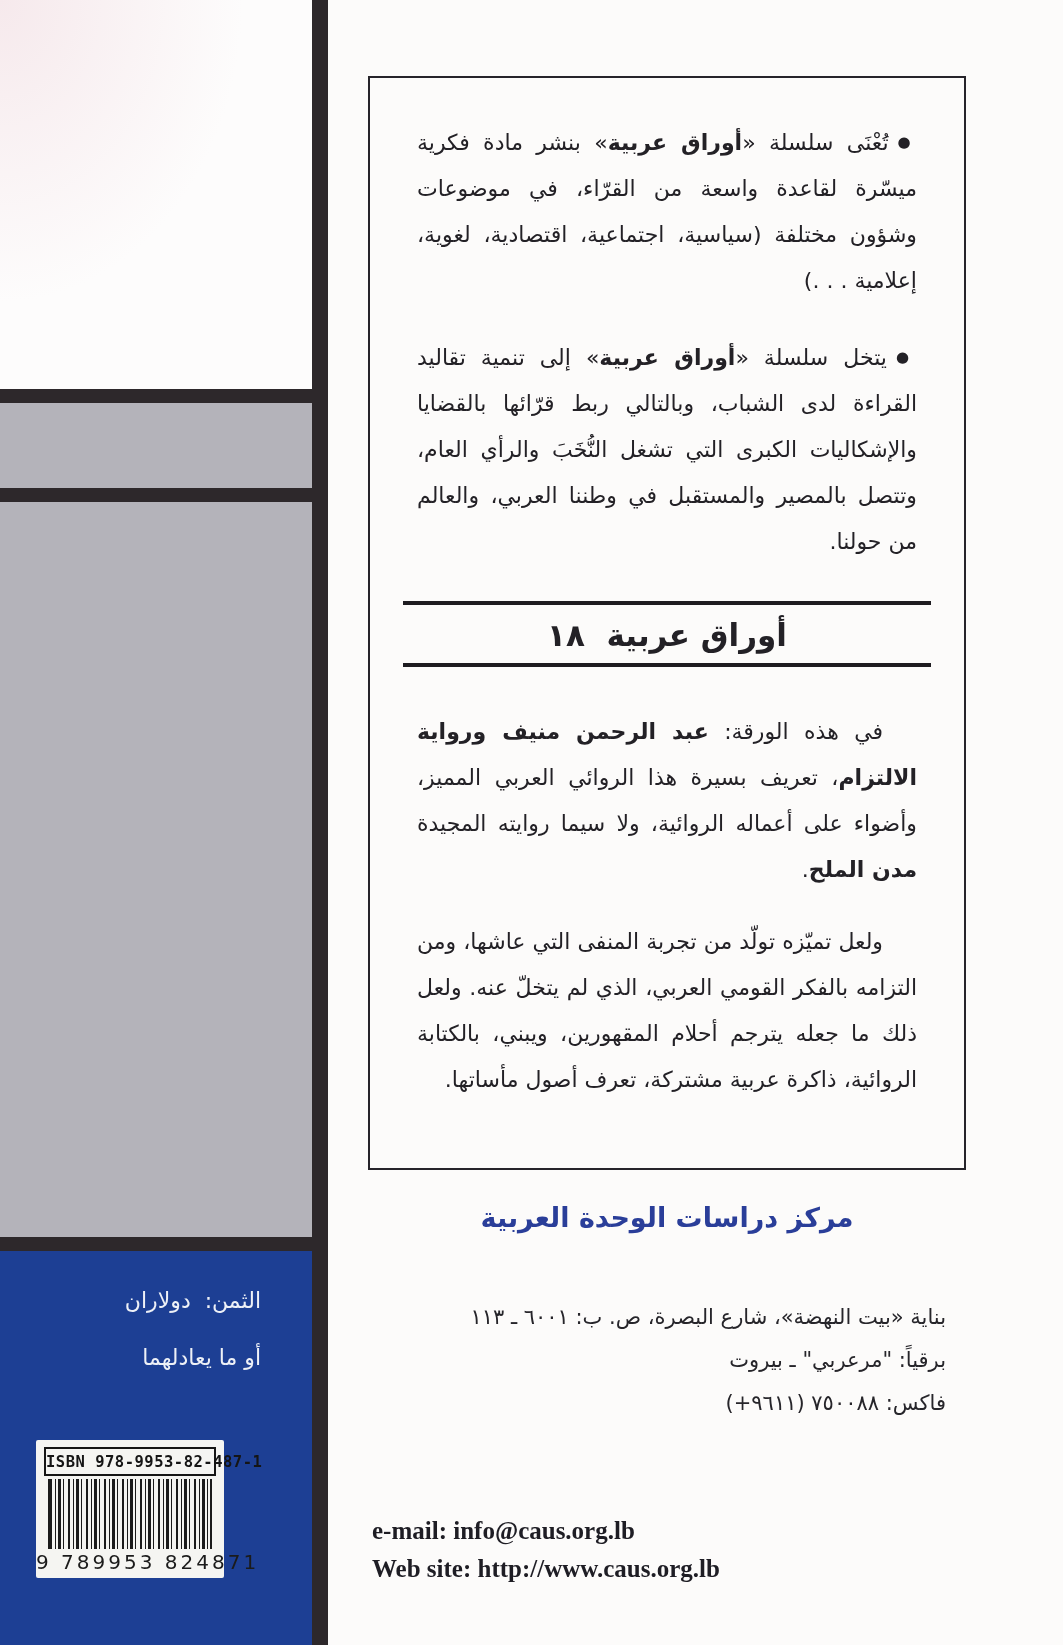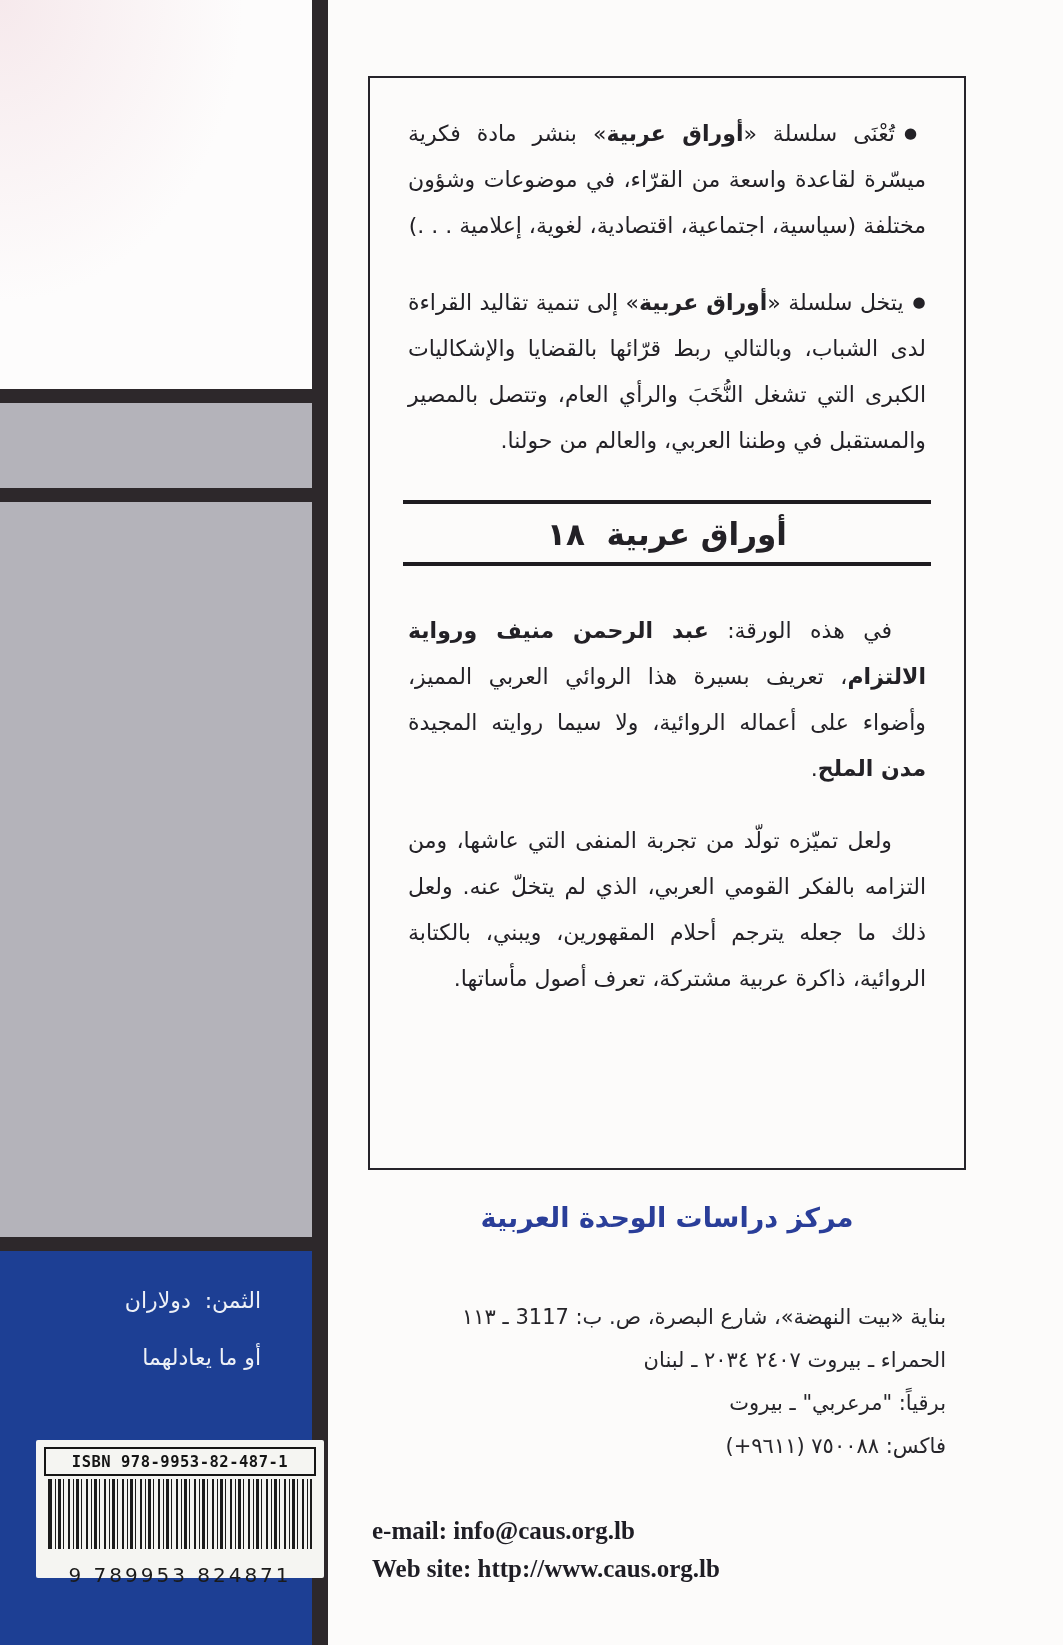--- a/index.html
+++ b/index.html
@@ -13,40 +13,40 @@
   .hbar1{top:389px;} .hbar2{top:488px;} .hbar3{top:1237px;}
   .gray{position:absolute;left:0;width:312px;background:var(--gray-panel,#b4b3ba);}
   .gray1{top:403px;height:85px;}
   .gray2{top:502px;height:735px;}
   .vbar{position:absolute;left:312px;top:0;width:16px;height:1645px;background:var(--bar-black,#2d282b);}
   .blue{position:absolute;left:0;top:1251px;width:312px;height:394px;background:var(--blue-panel,#1d3f94);}
 
   .price{position:absolute;left:15px;top:1272px;width:246px;text-align:right;direction:rtl;
          color:var(--price-text,#eef1f7);font-size:22px;line-height:57px;font-weight:500;}
 
-  .barcode-box{position:absolute;left:36px;top:1440px;width:288px;height:138px;
+  .barcode-box{position:absolute;left:36px;top:1440px;width:188px;height:138px;
                background:#f5f5f2;border-radius:2px;box-sizing:border-box;}
   .isbn-strip{margin:7px 8px 0;border:2px solid #161616;text-align:center;padding:4px 0 3px;
               font-family:"DejaVu Sans Mono",monospace;font-weight:bold;font-size:15.5px;
               letter-spacing:.5px;color:#151515;white-space:nowrap;}
   .bars{height:70px;margin:3px 12px 0;
         background-image:repeating-linear-gradient(90deg,
           #1c1c1c 0px,#1c1c1c 2px,transparent 2px,transparent 5px,
           #1c1c1c 5px,#1c1c1c 6px,transparent 6px,transparent 8px,
           #1c1c1c 8px,#1c1c1c 11px,transparent 11px,transparent 13px,
           #1c1c1c 13px,#1c1c1c 14px,transparent 14px,transparent 18px);
         border-left:2px solid #1c1c1c;border-right:2px solid #1c1c1c;}
   .bc-num{text-align:center;font-size:20px;letter-spacing:3px;color:#1b1b1b;
-          margin-top:14px;white-space:nowrap;}
+          margin-top:1px;white-space:nowrap;}
 
   
   .info-box{position:absolute;left:368px;top:76px;width:598px;height:1094px;
             border:2px solid #26242a;box-sizing:border-box;padding:24px 30px 0;
             direction:rtl;overflow:hidden;}
-  .para{margin:8px;font-size:22px;line-height:46px;text-align:justify;color:var(--ink,#232126);}
+  .para{margin:17px;font-size:22px;line-height:46px;text-align:justify;color:var(--ink,#232126);}
   .para.p2{margin-top:30px;}
   .para.p3{margin-top:42px;text-indent:34px;}
   .para.p4{margin-top:26px;text-indent:34px;}
   .bullet{font-size:15px;vertical-align:3px;margin-left:9px;}
   .b{font-weight:bold;}
   .rule{height:4px;background:#1e1c20;width:99%;margin:0 auto;}
   .rule-top{margin-top:36px;}
   .series-title{font-size:31px;font-weight:bold;text-align:center;line-height:1.1;
                 padding:13px 0 11px;letter-spacing:0;}
 
@@ -92,22 +92,21 @@
     <div class="rule rule-top"></div>
     <div class="series-title">أوراق عربية&nbsp;&nbsp;١٨</div>
     <div class="rule"></div>
     <p class="para p3"><span><span>في هذه الورقة: </span><span class="b">عبد الرحمن منيف ورواية الالتزام</span><span>، تعريف بسيرة هذا الروائي العربي المميز، وأضواء على أعماله الروائية، ولا سيما روايته المجيدة </span><span class="b">مدن الملح</span><span>.</span></span></p>
     <p class="para p4"><span><span>ولعل تميّزه تولّد من تجربة المنفى التي عاشها، ومن التزامه بالفكر القومي العربي، الذي لم يتخلّ عنه. ولعل ذلك ما جعله يترجم أحلام المقهورين، ويبني، بالكتابة الروائية، ذاكرة عربية مشتركة، تعرف أصول مأساتها.</span></span></p>
   </div>
 
   <div class="publisher">مركز دراسات الوحدة العربية</div>
 
   <div class="address">
-    <div>بناية «بيت النهضة»، شارع البصرة، ص. ب: 3117 ـ ١١٣</div>
-    <div>الحمراء ـ بيروت ٢٤٠٧ ٢٠٣٤ ـ لبنان</div>
+    <div>بناية «بيت النهضة»، شارع البصرة، ص. ب: ٦٠٠١ ـ ١١٣</div>
     <div>برقياً: "مرعربي" ـ بيروت</div>
     <div>فاكس: ٧٥٠٠٨٨ ⁦(+٩٦١١)⁩</div>
   </div>
 
   <div class="contacts">
     <div>e-mail: info@caus.org.lb</div>
     <div>Web site: http://www.caus.org.lb</div>
   </div>
 
 </div>

